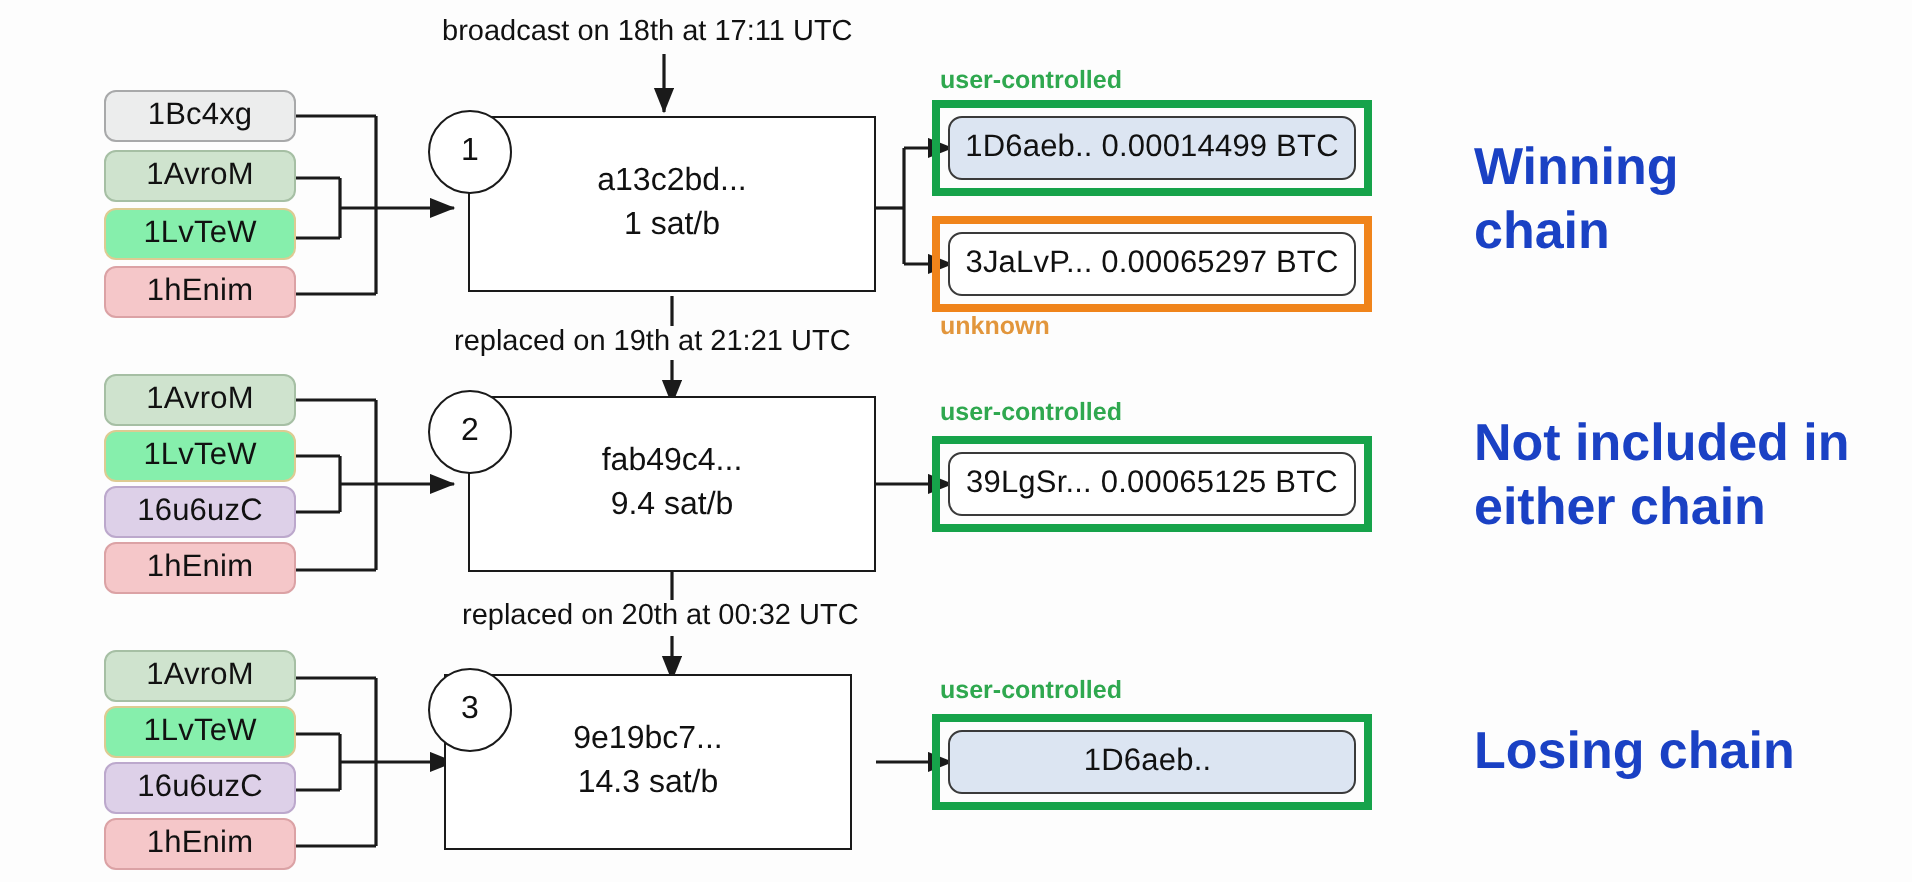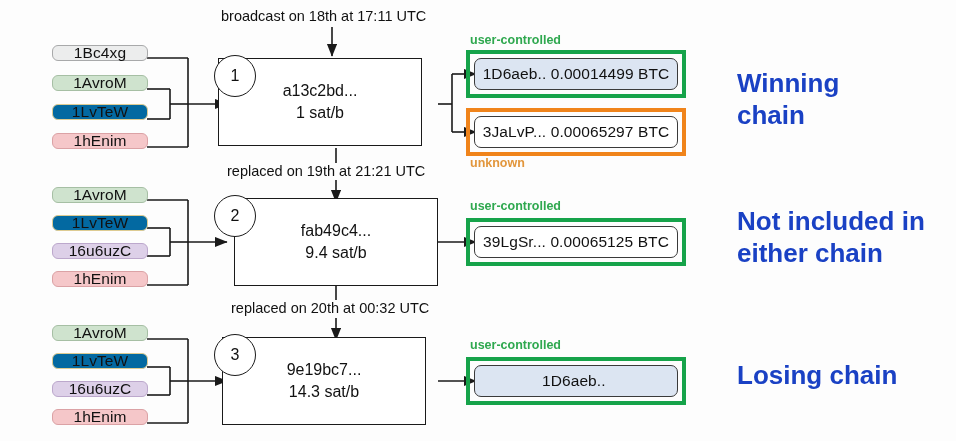--- a/index.html
+++ b/index.html
@@ -9,31 +9,31 @@
     font-family:"Liberation Sans", sans-serif;
     overflow:hidden;
     position:relative;
   }
   #diagram{position:absolute;left:0;top:0;width:956px;height:441px;}
   .lines{position:absolute;left:0;top:0;width:956px;height:441px;pointer-events:none;}
 
   
   .chip{
     position:absolute;
-    width:96px;height:16px;
+    width:96px;height:26px;
     border:1px solid #9a9a9a;
     border-radius:6px;
     box-sizing:border-box;
     display:flex;align-items:center;justify-content:center;
     font-size:15.5px;color:#111;
     letter-spacing:.1px;
   }
   .chip.c-grey  {background:#eceded;border-color:#a8a9aa;}
   .chip.c-green {background:#cfe3ce;border-color:#a6bfa4;}
-  .chip.c-yellow{background:#0369a1;border-color:#ddcb92;text-align:right;}
+  .chip.c-yellow{background:#86efac;border-color:#ddcb92;text-align:right;}
   .chip.c-purple{background:#ddd0e8;border-color:#bca8cc;}
   .chip.c-pink  {background:#f5c7c9;border-color:#dba2a5;}
 
   
   .txbox{
     position:absolute;
     width:204px;height:88px;
     border:1.6px solid #1a1a1a;
     background:#ffffff;
     box-sizing:border-box;
@@ -150,21 +150,21 @@
     </g>
   </svg>
 
   <div class="chip c-grey" style="left:52px;top:45px">1Bc4xg</div>
   <div class="chip c-green" style="left:52px;top:75px">1AvroM</div>
   <div class="chip c-yellow" style="left:52px;top:104px">1LvTeW</div>
   <div class="chip c-pink" style="left:52px;top:133px">1hEnim</div>
 
   <div class="timelabel" style="left:218px;top:8px">broadcast on 18th at 17:11 UTC</div>
 
-  <div class="txbox" style="left:218px;top:58px">
+  <div class="txbox" style="left:234px;top:58px">
     <div class="txid">a13c2bd...</div>
     <div class="fee">1 sat/b</div>
   </div>
   <div class="txnum" style="left:214px;top:55px">1</div>
 
   <div class="tag green" style="left:470px;top:33px">user-controlled</div>
   <div class="outwrap green" style="left:466px;top:50px;width:220px;height:48px"></div>
   <div class="outbox blue" style="left:474px;top:58px;width:204px;height:32px">
     <span>1D6aeb..</span>&nbsp;
     <span>0.00014499 BTC</span>

